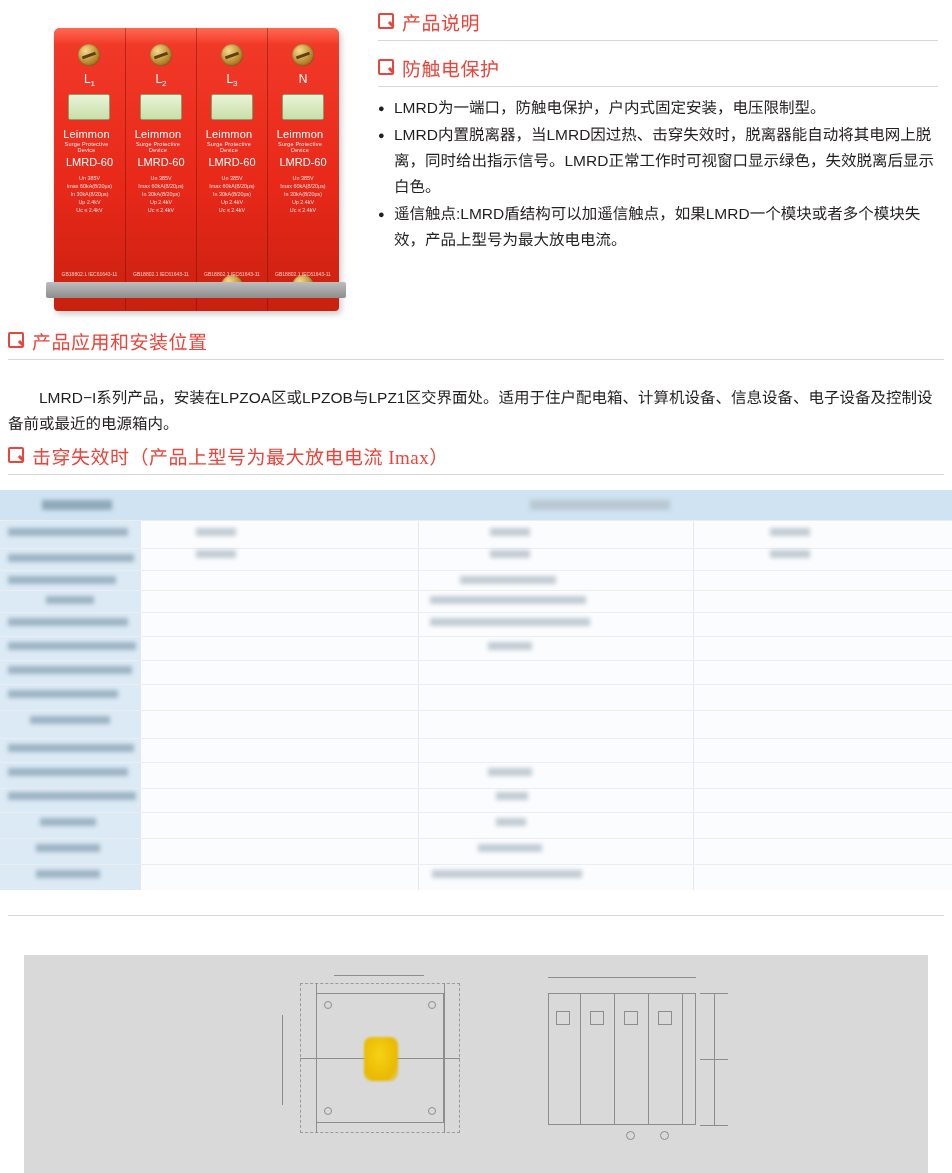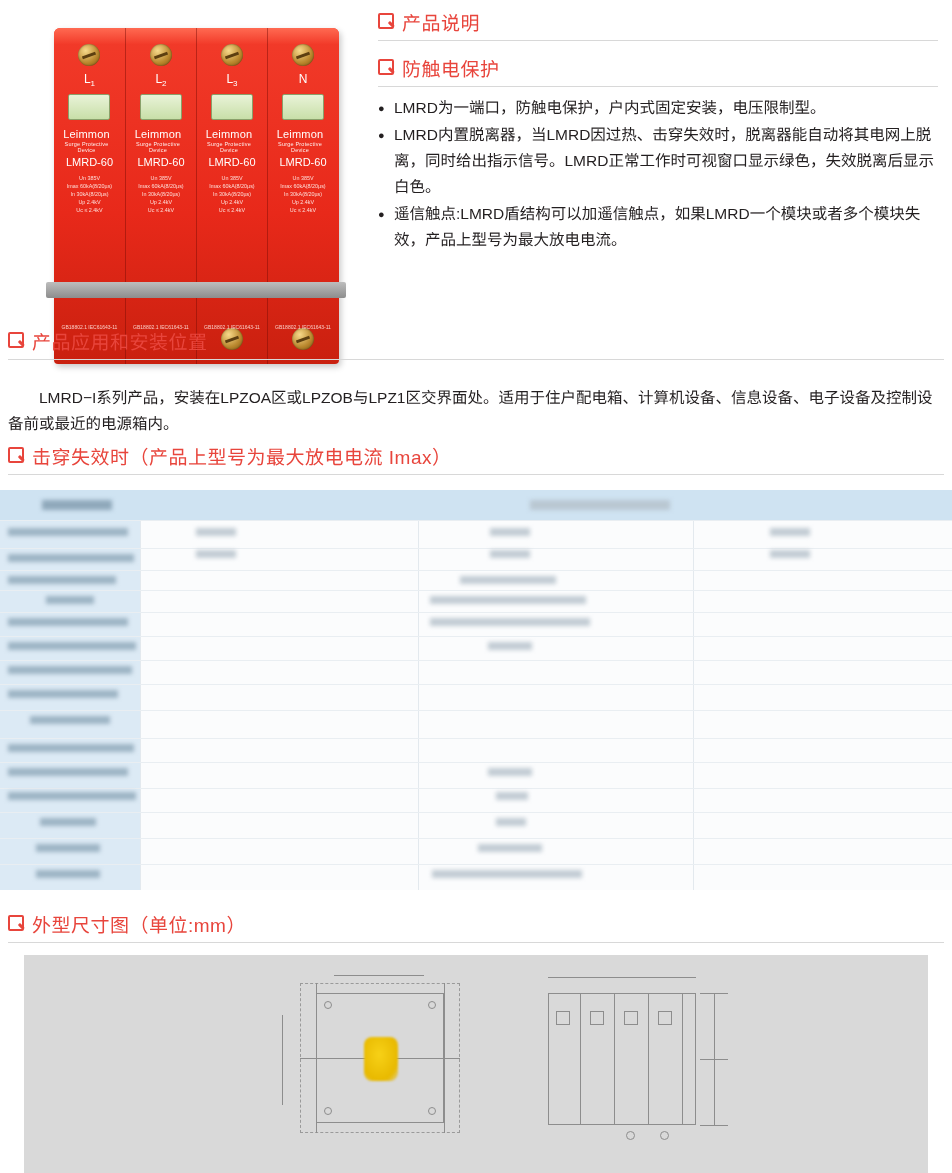--- a/index.html
+++ b/index.html
@@ -14,20 +14,21 @@
     font-family: "Liberation Sans", sans-serif;
     color: #231f20;
     overflow: hidden;
   }
 
   
   .sec-head {
     display: flex;
     align-items: center;
     gap: 7px;
+    font-family: Liberation Serif, serif;
   }
   .sec-head .mag {
     width: 17px; height: 17px;
     position: relative;
     flex: 0 0 auto;
   }
   .sec-head .mag::before {
     content: "";
     position: absolute;
     left: 0; top: 0;
@@ -93,21 +94,21 @@
 
   
   #photo {
     position: absolute;
     left: 22px; top: 10px;
     width: 348px; height: 300px;
   }
   .spd-body {
     position: absolute;
     left: 32px; top: 18px;
-    width: 285px; height: 336px;
+    width: 285px; height: 283px;
     background: linear-gradient(180deg,#f23b2a 0%, #e8291a 55%, #c9200f 100%);
     border-radius: 6px 6px 4px 4px;
     box-shadow: 2px 3px 6px rgba(0,0,0,.22);
   }
   .spd-top-shade {
     position: absolute;
     left: 0; top: 0; right: 0; height: 16px;
     background: linear-gradient(180deg,#ff6a52,#f23b2a);
     border-radius: 6px 6px 0 0;
   }
@@ -495,24 +496,20 @@
   <div class="blur-txt" style="left:488px; top:152px; width:44px; height:8px; background:#c2ccd4;"></div>
   <div class="blur-txt" style="left:488px; top:278px; width:44px; height:8px; background:#c2ccd4;"></div>
   <div class="blur-txt" style="left:496px; top:302px; width:32px; height:8px; background:#c2ccd4;"></div>
   <div class="blur-txt" style="left:496px; top:328px; width:30px; height:8px; background:#c2ccd4;"></div>
   <div class="blur-txt" style="left:478px; top:354px; width:64px; height:8px; background:#c2ccd4;"></div>
   <div class="blur-txt" style="left:432px; top:380px; width:150px; height:8px; background:#c2ccd4;"></div>
 
 </div>
 
 <div id="dim-sec">
-  <div class="sec-head">
-    <span class="mag"></span>
-    <span class="title">外型尺寸图（单位:mm）</span>
-  </div>
   <div class="rule"></div>
 </div>
 
 <div id="dim-img">
 
   <div class="dbox" style="left:292px; top:38px; width:128px; height:130px;"></div>
   <div class="ddash" style="left:276px; top:28px; width:160px; height:150px;"></div>
   <div class="dline" style="left:292px; top:28px; width:1px; height:150px;"></div>
   <div class="dline" style="left:420px; top:28px; width:1px; height:150px;"></div>
   <div class="dline" style="left:276px; top:103px; width:160px; height:1px;"></div>

